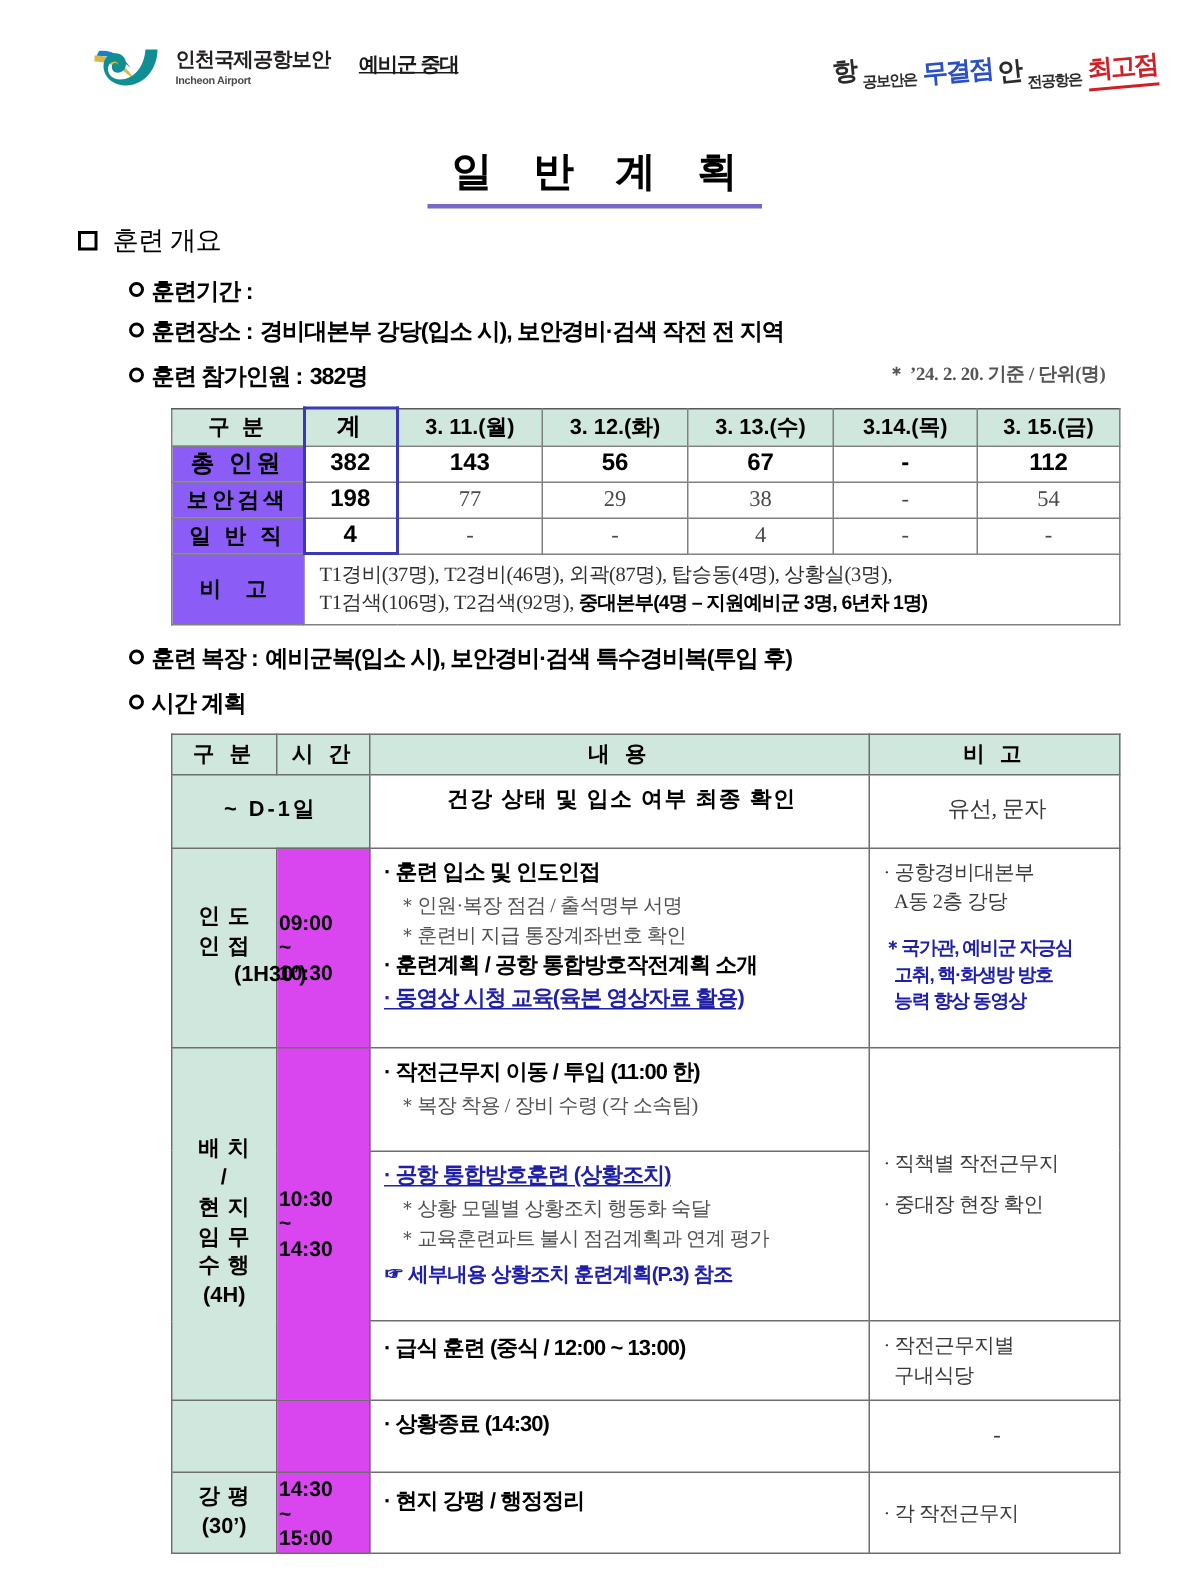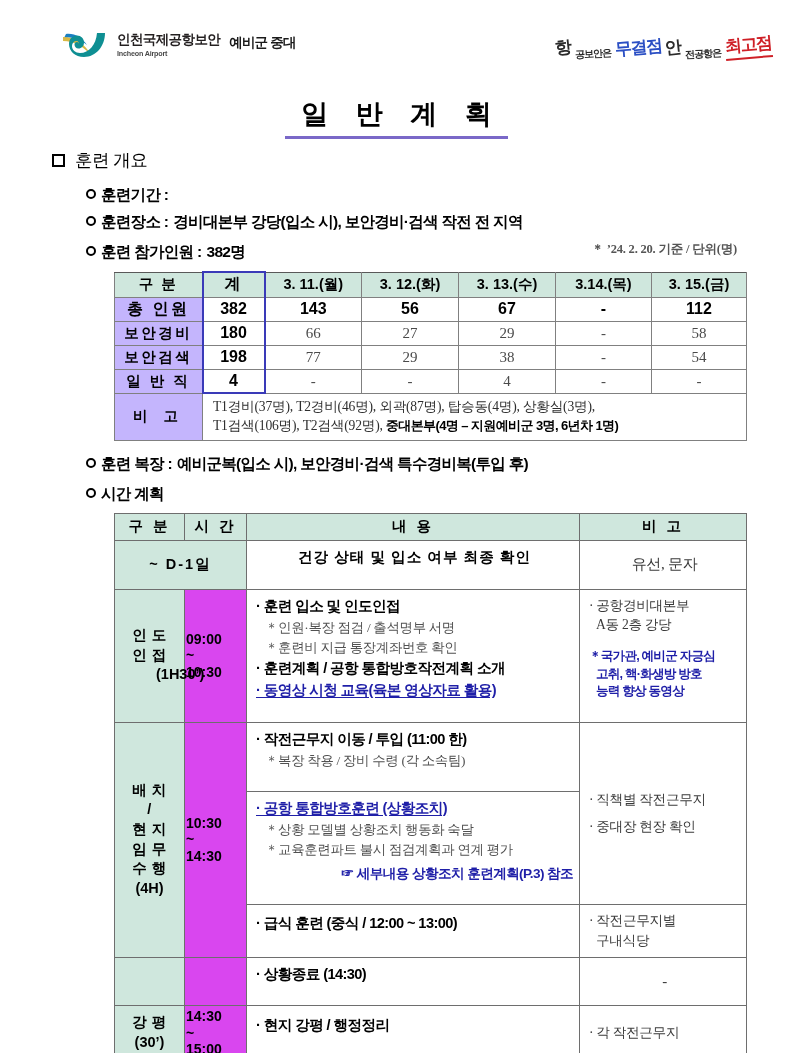--- a/index.html
+++ b/index.html
@@ -31,22 +31,23 @@
     color: #231f20;
   }
   .logo-en {
     font-family: "Liberation Sans", sans-serif;
     font-size: 7.2px; font-weight: 700; letter-spacing: -0.2px;
     color: #4a4a4a; margin-top: 3px;
   }
   .logo-sub {
     font-family: "Liberation Sans", sans-serif;
     font-size: 13.5px; font-weight: 700; letter-spacing: -0.8px;
-    color: #1a1a1a; margin-left: 0; align-self: center;
+    color: #1a1a1a; margin-left: 10px; align-self: center;
     padding-bottom: 4px;
+    text-decoration: underline;
   }
 
   
   .slogan {
     position: absolute; right: 22px; top: 33px;
     display: flex; align-items: flex-end; gap: 4px;
     font-family: "DejaVu Sans", sans-serif;
     white-space: nowrap;
   }
   .sl { display:inline-block; }
@@ -126,21 +127,21 @@
     text-align: center; vertical-align: middle;
     height: 24px; font-size: 14.5px;
   }
   .tbl1 .outer-top { border-top: 1.6px solid #595959; }
   .tbl1 .hdr {
     background: #cfe7dd; font-weight: 700; letter-spacing: 2px;
     font-size: 14.5px; height: 25px;
   }
   .tbl1 .hdr.date { letter-spacing: 0px; }
   .tbl1 .rowlabel {
-    background: #c4b5fd; font-weight: 700; letter-spacing: 2.5px;
+    background: #8b5cf6; font-weight: 700; letter-spacing: 2.5px;
     font-size: 14.5px;
   }
   .tbl1 .total-col {
     font-weight: 700; font-size: 16px;
     border-left: 2px solid #3a3ab8; border-right: 2px solid #3a3ab8;
   }
   .tbl1 .total-col.first { border-top: 2px solid #3a3ab8; }
   .tbl1 .total-col.last  { border-bottom: 2px solid #3a3ab8; }
   .tbl1 .strong-row td { font-weight: 700; font-size: 16px; }
   .tbl1 .dim {
@@ -291,29 +292,20 @@
     <tr class="strong-row">
       <td class="rowlabel">총 인원</td>
       <td class="total-col">382</td>
       <td>143</td>
       <td>56</td>
       <td>67</td>
       <td>-</td>
       <td>112</td>
     </tr>
 
-    <tr>
-      <td class="rowlabel">보안경비</td>
-      <td class="total-col">180</td>
-      <td class="dim">66</td>
-      <td class="dim">27</td>
-      <td class="dim">29</td>
-      <td class="dim">-</td>
-      <td class="dim">58</td>
-    </tr>
 
     <tr>
       <td class="rowlabel">보안검색</td>
       <td class="total-col">198</td>
       <td class="dim">77</td>
       <td class="dim">29</td>
       <td class="dim">38</td>
       <td class="dim">-</td>
       <td class="dim">54</td>
     </tr>
@@ -417,21 +409,21 @@
         <div>· 직책별 작전근무지</div>
         <div style="margin-top:8px;">· 중대장 현장 확인</div>
       </td>
     </tr>
 
     <tr>
       <td class="content-cell" style="height:107px;">
         <div class="li-blue"><u>· 공항 통합방호훈련 (상황조치)</u></div>
         <div class="li-sub">＊상황 모델별 상황조치 행동화 숙달</div>
         <div class="li-sub">＊교육훈련파트 불시 점검계획과 연계 평가</div>
-        <div class="li-blue" style="margin-top:4px; font-size:13.6px;text-align:right;">☞ 세부내용 상황조치 훈련계획(P.3) 참조</div>
+        <div class="li-blue" style="margin-top:4px; font-size:13.6px;">☞ 세부내용 상황조치 훈련계획(P.3) 참조</div>
       </td>
     </tr>
 
     <tr>
       <td class="content-cell" style="height:40px;">
         <div class="li-main">· 급식 훈련 (중식 / 12:00 ~ 13:00)</div>
       </td>
       <td class="remark" style="vertical-align:middle;">
         <div>· 작전근무지별</div>
         <div style="padding-left:7px;">  구내식당</div>

